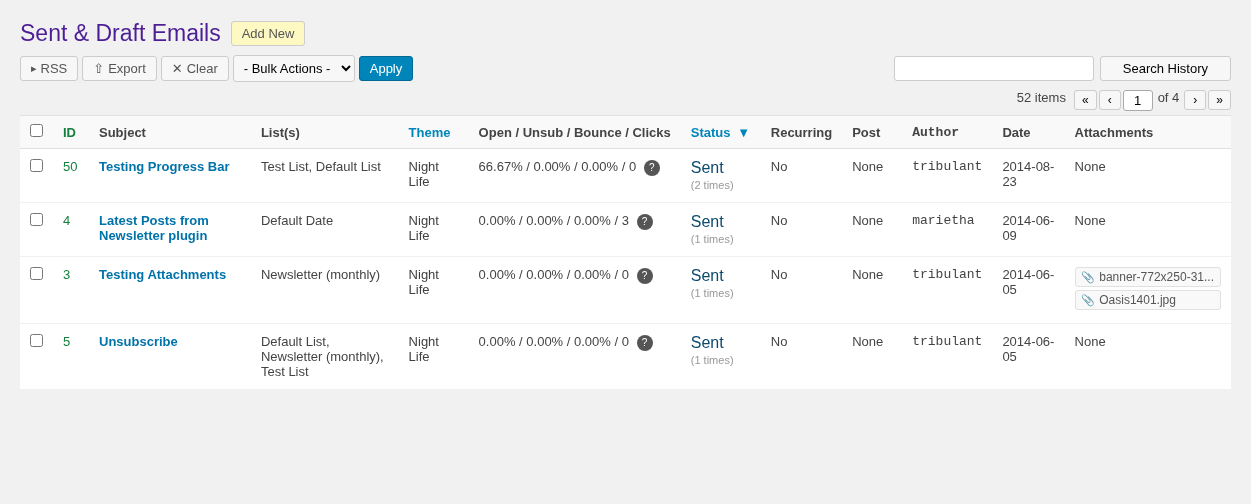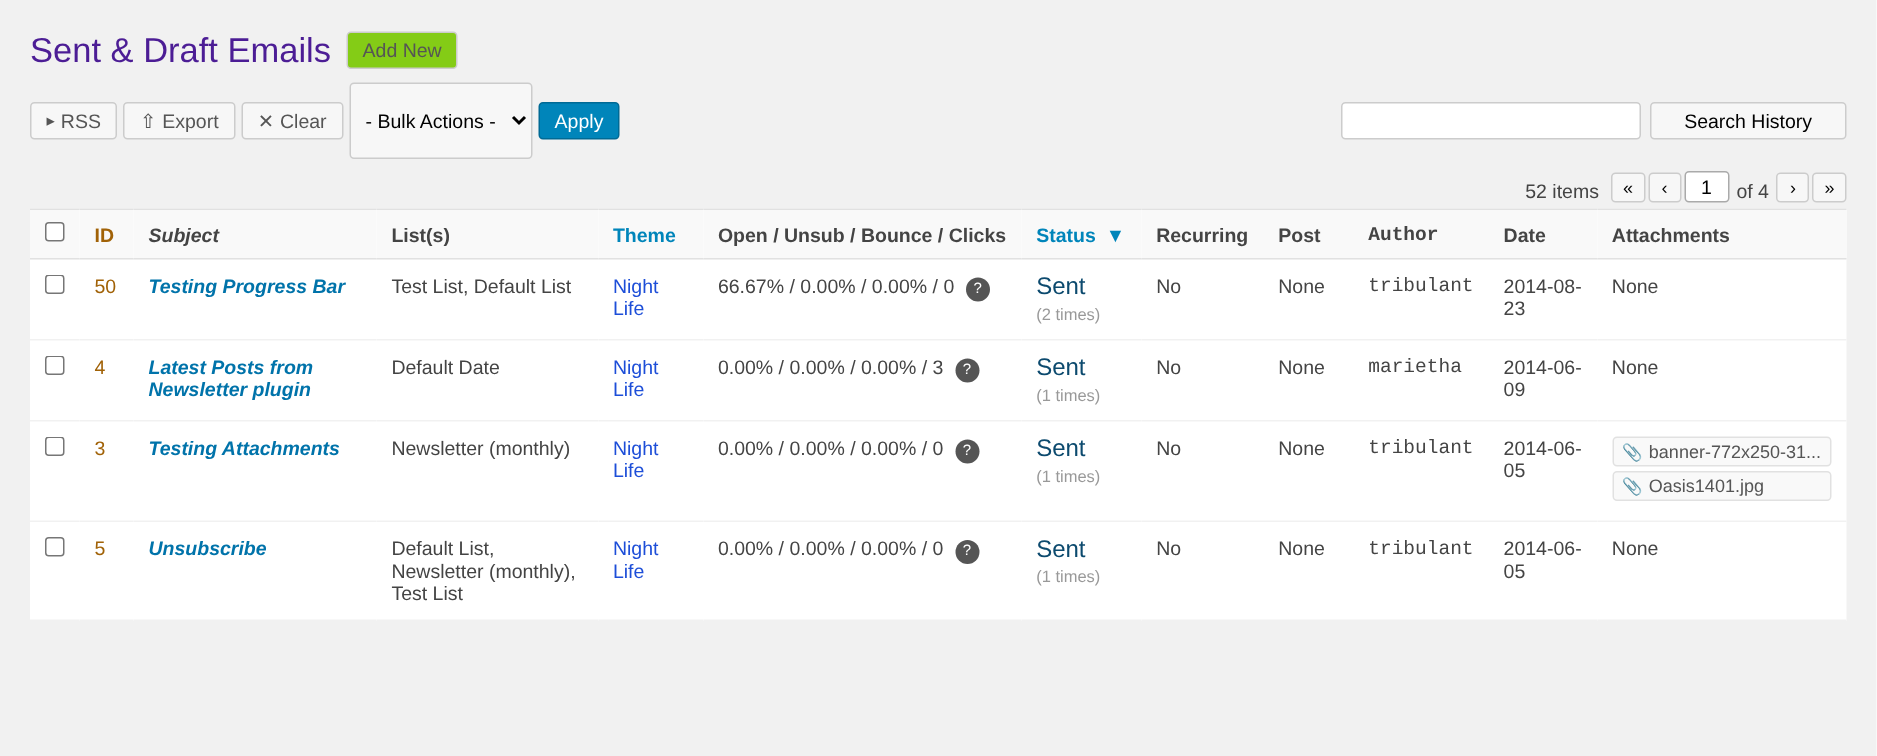--- a/index.html
+++ b/index.html
@@ -1,55 +1,55 @@
 <!DOCTYPE html>
 <html><head>
   <meta charset="utf-8">
   <style>
     * { box-sizing: border-box; margin: 0; padding: 0; }
     body { font-family: -apple-system, BlinkMacSystemFont, "Segoe UI", Arial, sans-serif; font-size: 13px; background: #f1f1f1; color: #444; }
     .wrap { padding: 20px 20px 20px 20px; }
     .page-title { font-size: 23px; font-weight: 400; color: #4c1d95; display: inline-block; margin-right: 10px; }
-    .add-new-btn { background: #84cc16; border: 1px solid #ccc; border-radius: 3px; padding: 4px 10px; font-size: 13px; cursor: pointer; color: #555; }
+    .add-new-btn { background: #fef9c3; border: 1px solid #ccc; border-radius: 3px; padding: 4px 10px; font-size: 13px; cursor: pointer; color: #555; }
     .sub-info { margin: 8px 0; font-size: 13px; color: #555; }
     .sub-info a { color: #0073aa; text-decoration: none; }
     .sub-info .sep { color: #ccc; margin: 0 4px; }
     .toolbar { display: flex; align-items: center; justify-content: space-between; margin: 8px 0; }
     .toolbar-left { display: flex; align-items: center; gap: 4px; }
     .toolbar-right { display: flex; align-items: center; gap: 6px; font-size: 13px; color: #555; }
     .btn { border: 1px solid #ccc; background: #f7f7f7; border-radius: 3px; padding: 4px 10px; font-size: 13px; cursor: pointer; color: #555; display: flex; align-items: center; gap: 4px; }
     .btn-primary { background: #0085ba; border-color: #006a95; color: #fff; }
-    .bulk-select { border: 1px solid #ccc; border-radius: 3px; padding: 16px 6px; font-size: 13px; background: #f7f7f7; cursor: pointer; }
+    .bulk-select { border: 1px solid #ccc; border-radius: 3px; padding: 4px 6px; font-size: 13px; background: #f7f7f7; cursor: pointer; }
     .search-history-input { border: 1px solid #ccc; border-radius: 3px; padding: 4px 8px; font-size: 13px; width: 200px; }
     .search-history-btn { border: 1px solid #ccc; background: #f7f7f7; border-radius: 3px; padding: 4px 22px; font-size: 13px; cursor: pointer; }
-    .pagination { display: flex; align-items: flex-end; gap: 2px; font-size: 13px; }
+    .pagination { display: flex; align-items: flex-start; gap: 2px; font-size: 13px; }
     .pagination-count { margin-right: 6px; }
     .pag-btn { border: 1px solid #ccc; background: #f7f7f7; border-radius: 3px; padding: 2px 7px; font-size: 12px; cursor: pointer; min-width: 22px; text-align: center; }
     .pag-current { border: 1px solid #aaa; background: #fff; border-radius: 3px; padding: 2px 5px; font-size: 13px; width: 30px; text-align: center; }
     .pag-of { margin: 0 3px; }
     table { width: 100%; border-collapse: collapse; background: #fff; margin-top: 0; }
     thead th { background: #f9f9f9; border-bottom: 1px solid #e1e1e1; border-top: 1px solid #e1e1e1; padding: 8px 10px; text-align: left; font-weight: 600; font-size: 13px; color: #444; white-space: nowrap; }
     thead th.col-theme, thead th.col-status { color: #0085ba; cursor: pointer; }
     thead th.col-sort-active { color: #0085ba; }
     tbody tr { border-bottom: 1px solid #f1f1f1; }
     tbody td { padding: 10px 10px; vertical-align: top; font-size: 13px; }
     .col-cb { width: 24px; }
-    .col-id { width: 36px; color: #a16207; }
-    .col-subject { min-width: 150px; font-style: italic; }
+    .col-id { width: 36px; color: #15803d; }
+    .col-subject { min-width: 150px; }
     .col-lists { min-width: 130px; }
     .col-theme { min-width: 70px; }
     .col-stats { min-width: 170px; margin-top: 11px; }
     .col-status { min-width: 80px; }
     .col-recurring { min-width: 70px; }
     .col-post { min-width: 60px; }
     .col-author { min-width: 80px; font-family: Liberation Mono, monospace; }
     .col-date { min-width: 70px; }
     .col-attach { min-width: 120px; }
     .subject-link { color: #0073aa; font-weight: 700; text-decoration: none; }
-    .theme-link { color: #1d4ed8; text-decoration: none; font-size: 13px; }
+    .theme-link { color: #404040; text-decoration: none; font-size: 13px; }
     .status-sent { color: #0c4a6e; font-size: 16px; }
     .status-times { color: #999; font-size: 11px; }
     .help-icon { display: inline-block; width: 16px; height: 16px; background: #555; color: #fff; border-radius: 50%; text-align: center; line-height: 16px; font-size: 10px; cursor: pointer; margin-left: 4px; }
     .attach-item { display: flex; align-items: center; gap: 4px; font-size: 12px; color: #555; background: #f9f9f9; border: 1px solid #e1e1e1; border-radius: 3px; padding: 2px 6px; margin-bottom: 3px; white-space: nowrap; }
     .attach-icon { font-size: 11px; }
     .sort-arrow { display: inline-block; margin-left: 3px; }
     input[type=checkbox] { cursor: pointer; }
     .search-row { display: flex; align-items: center; gap: 6px; }
   </style>
 </head>

